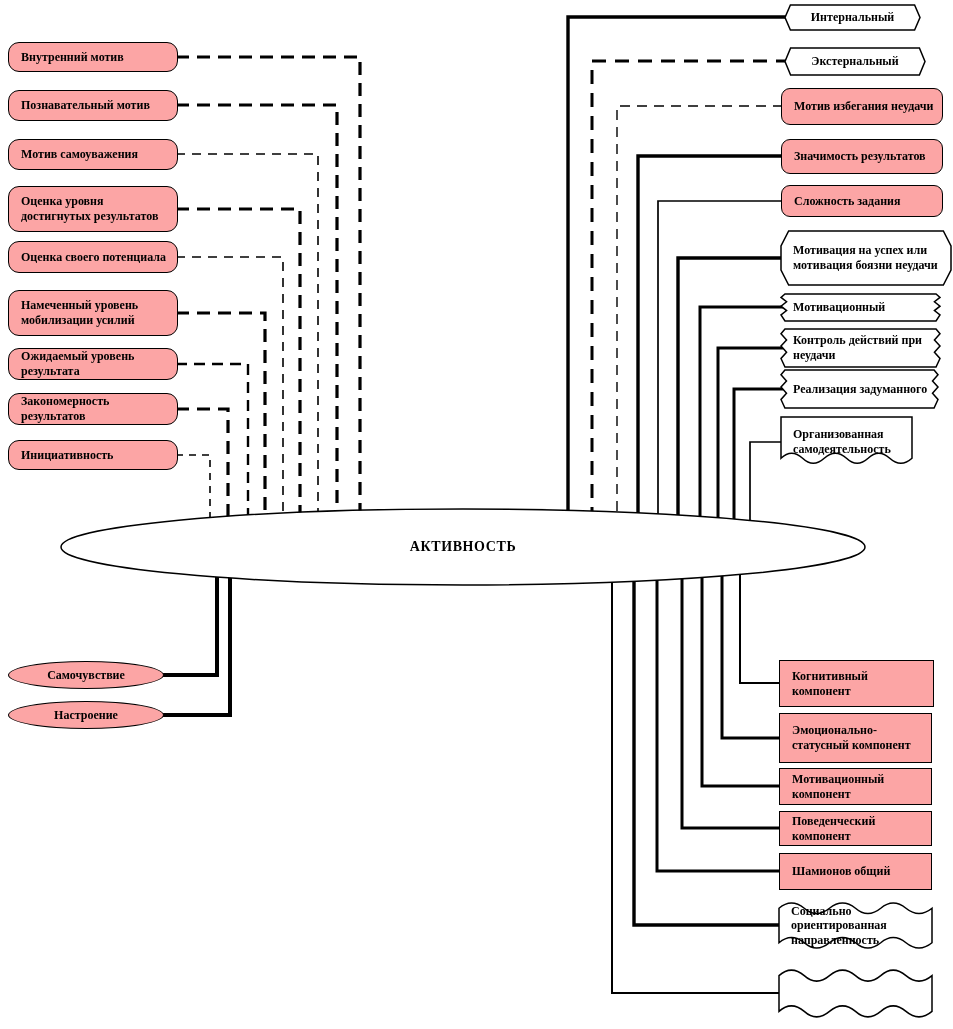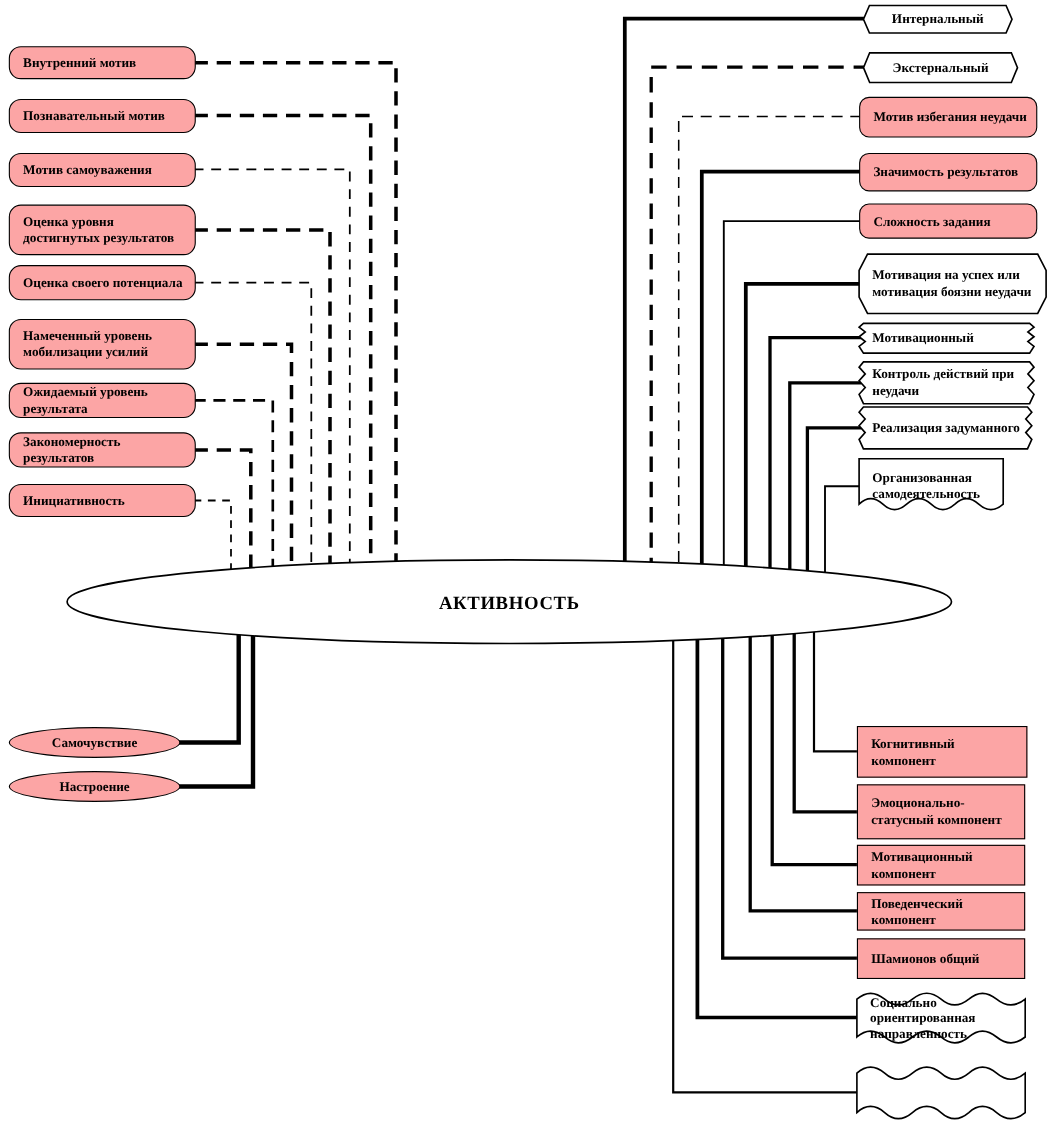--- a/index.html
+++ b/index.html
@@ -18,21 +18,21 @@
   .rect{border-radius:0;border-width:1.7px;}
   .ellipse-node{border-radius:50%;justify-content:flex-start;text-align:center;padding:2px 6px;border-width:1.3px;}
   .shape{border:none;background:transparent;padding:0;}
   .shape-svg{position:absolute;left:0;top:0;width:100%;height:100%;overflow:visible;}
   .shape-svg polygon,.shape-svg path{fill:#fff;stroke:#000;stroke-width:1.5;vector-effect:non-scaling-stroke;}
   .nlabel{position:relative;z-index:1;width:100%;box-sizing:border-box;}
   .shape .nlabel{padding:2px 8px 2px 12px;}
   .shape .nlabel.ctr{text-align:center;padding:2px 6px;}
   #center-label{
     position:absolute;left:283px;top:539px;width:360px;text-align:center;
-    font-weight:bold;font-size:17px;letter-spacing:.6px;z-index:2;
+    font-weight:bold;font-size:14px;letter-spacing:.6px;z-index:2;
   }
 </style>
 </head>
 <body>
 
 <div class="canvas">
 
   <svg id="connectors" width="953" height="1029" viewBox="0 0 953 1029" aria-hidden="true">
     <g fill="none" stroke="#000">
 

